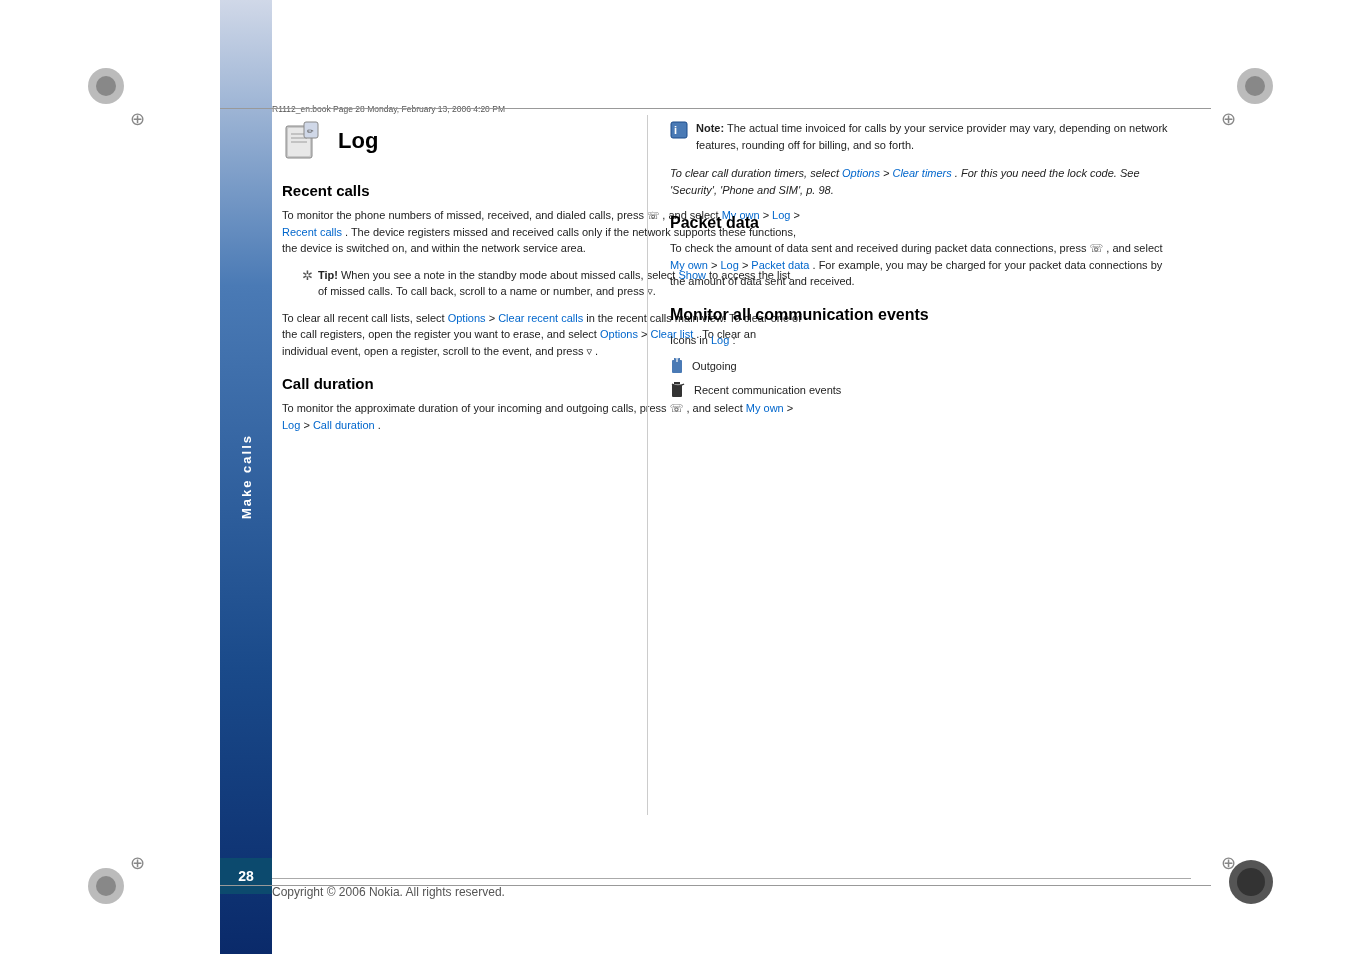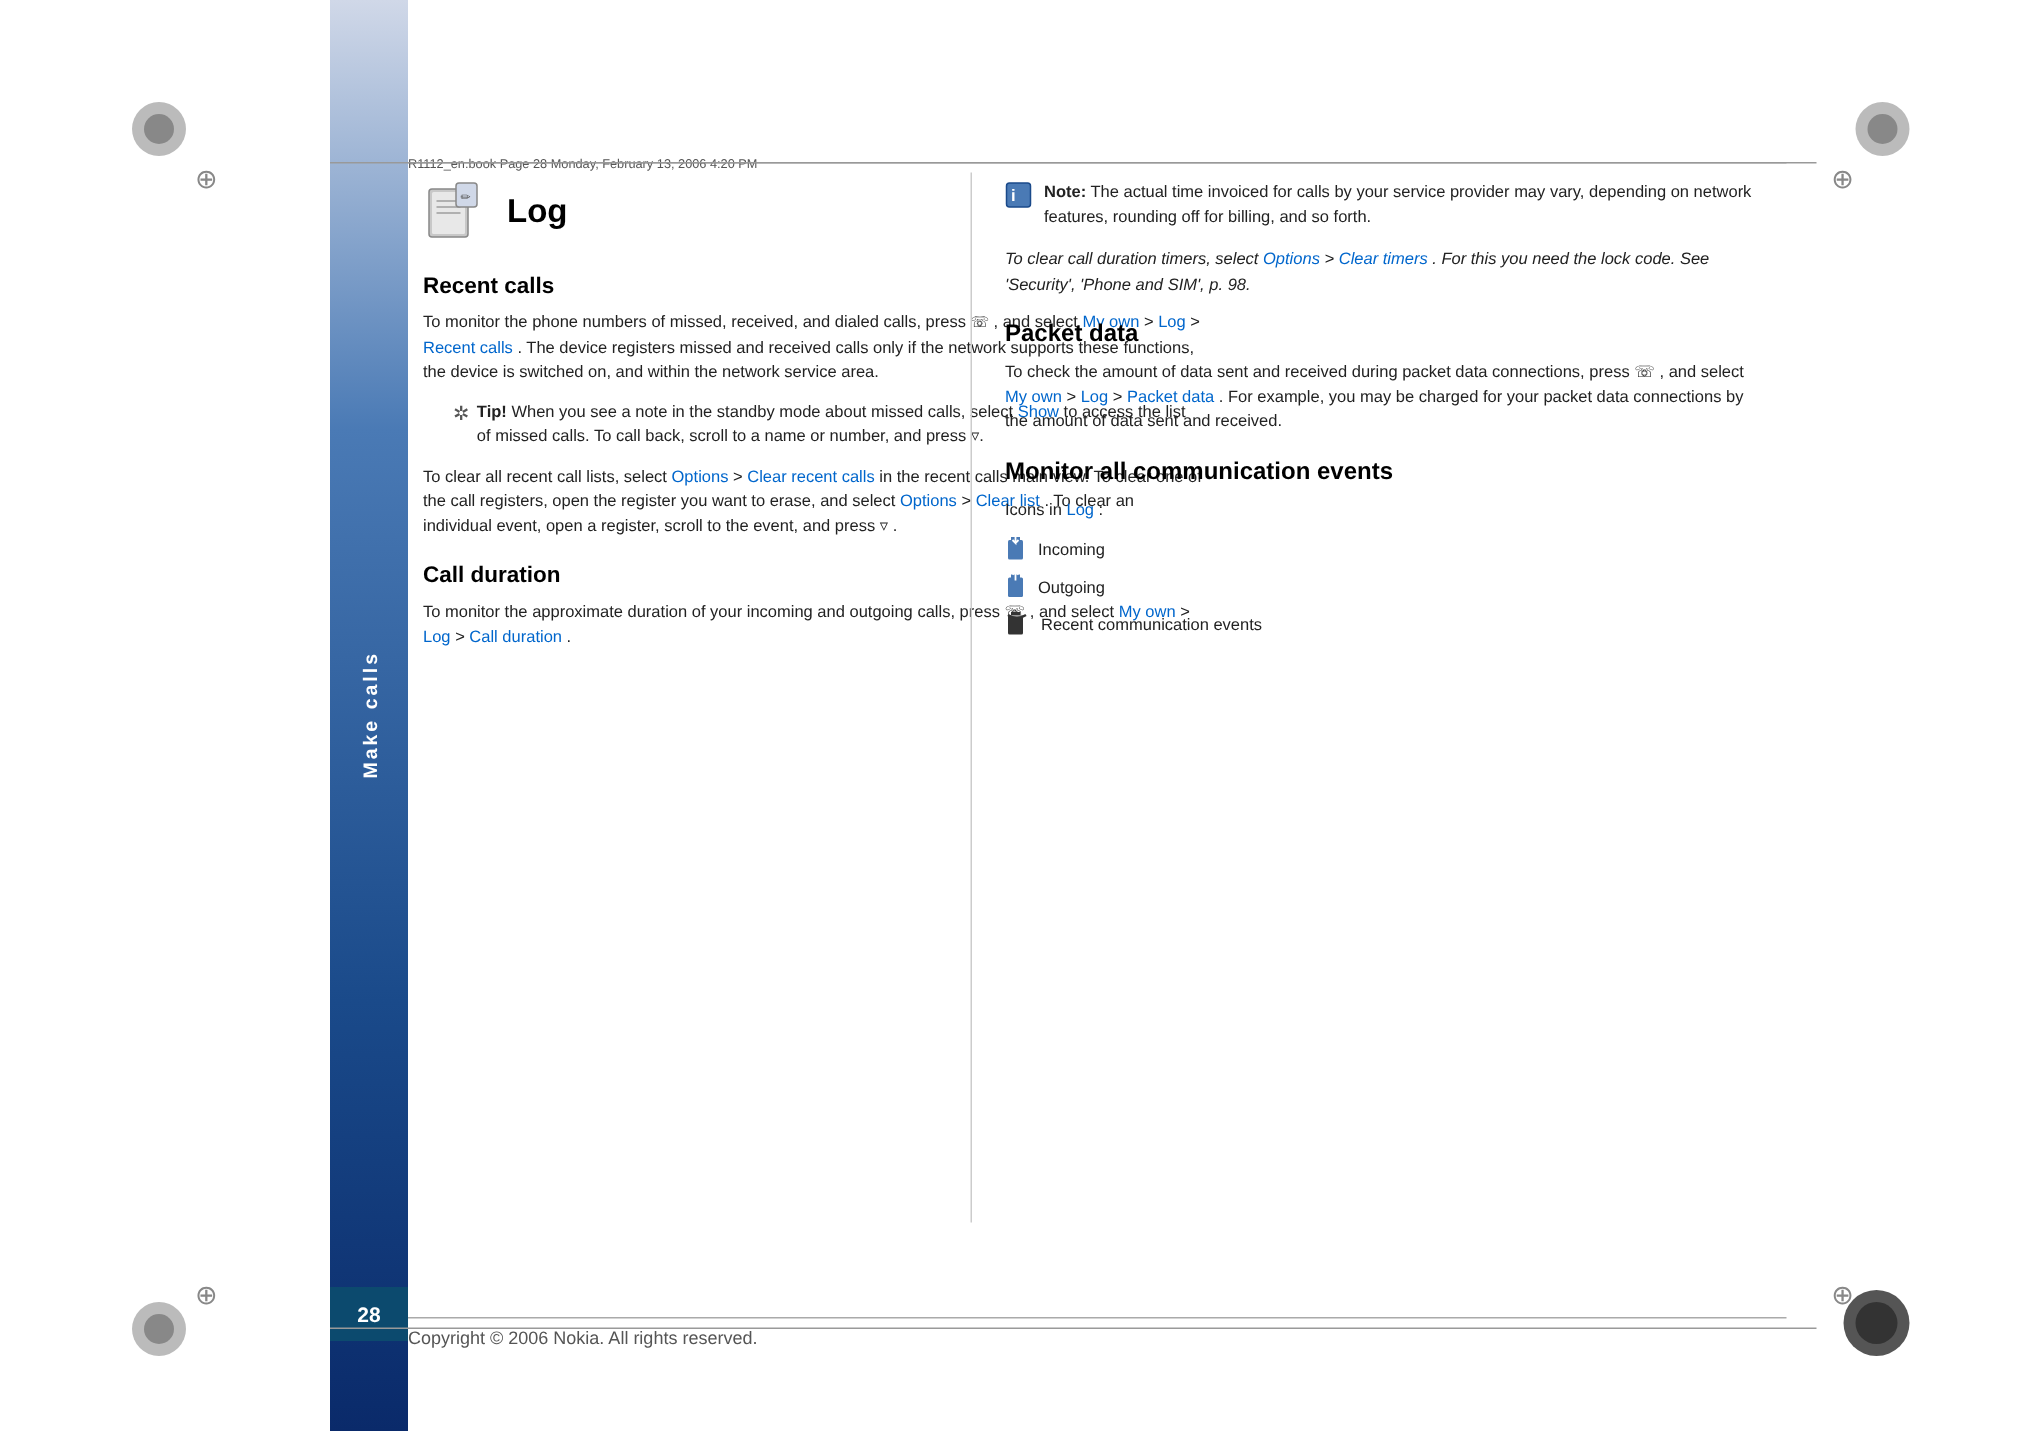--- a/index.html
+++ b/index.html
@@ -410,31 +410,20 @@
       <h3>Monitor all communication events</h3>
       <p>
         <span>Icons in</span>
         <span> </span>
         <a class="link-blue">Log</a>
         <span>:</span>
       </p>
 
       <div class="icons-list">
 
-        <div class="icon-item">
-          <span style="font-size:14px; color:#4a7ab5;">
-            
-            <svg width="14" height="18" viewBox="0 0 14 18" xmlns="http://www.w3.org/2000/svg">
-              <rect x="2" y="4" width="10" height="13" rx="1" fill="#4a7ab5"></rect>
-              <rect x="4" y="2" width="6" height="3" rx="0" fill="#4a7ab5"></rect>
-              <path d="M7 0 L7 6 L5 4 M7 6 L9 4" stroke="white" stroke-width="1.2" fill="none"></path>
-            </svg>
-          </span>
-          <span>Incoming</span>
-        </div>
 
         <div class="icon-item">
           <span>
             <svg width="14" height="18" viewBox="0 0 14 18" xmlns="http://www.w3.org/2000/svg">
               <rect x="2" y="4" width="10" height="13" rx="1" fill="#4a7ab5"></rect>
               <rect x="4" y="2" width="6" height="3" rx="0" fill="#4a7ab5"></rect>
               <path d="M7 6 L7 0 L5 2 M7 0 L9 2" stroke="white" stroke-width="1.2" fill="none"></path>
             </svg>
           </span>
           <span>Outgoing</span>

